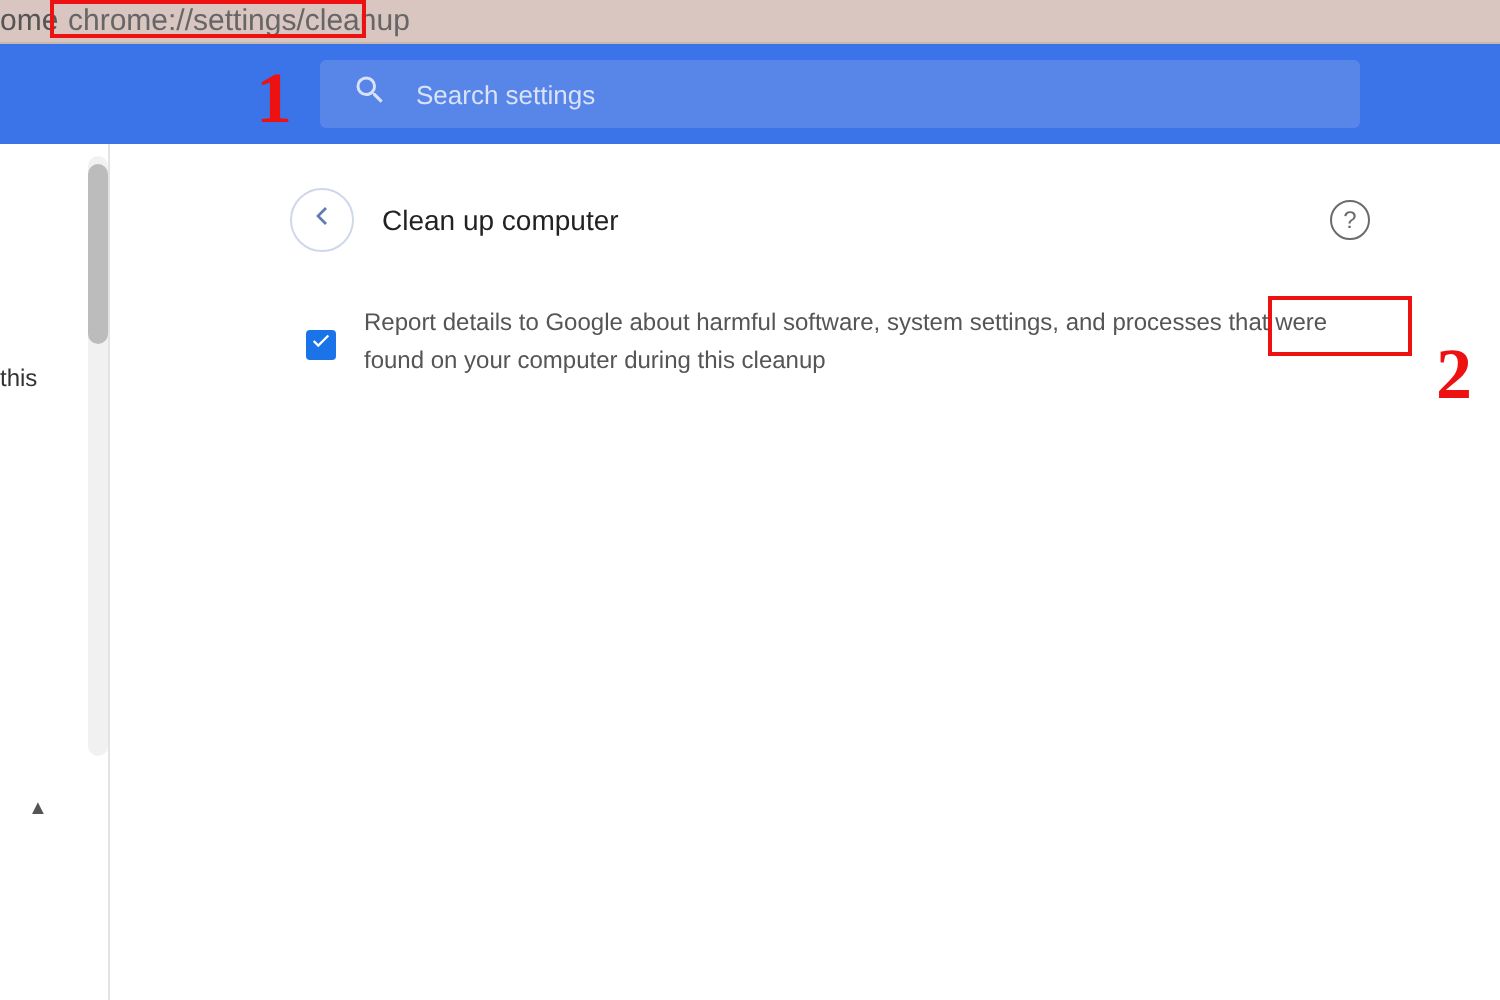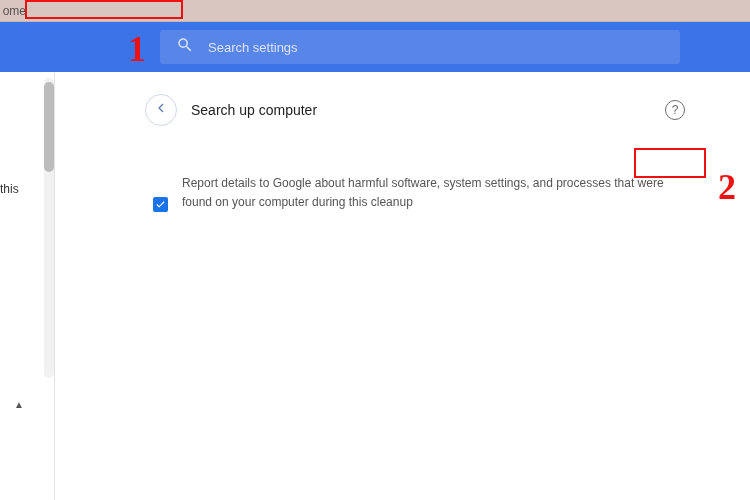--- a/index.html
+++ b/index.html
@@ -4,21 +4,21 @@
 <style>
   * { box-sizing: border-box; margin: 0; padding: 0; font-family: Arial, sans-serif; }
   body { width: 750px; height: 500px; background: #fff; overflow: hidden; position: relative; }
 
   .address-bar {
     height: 22px;
     background: #d9c6c0;
     display: flex;
     align-items: center;
     padding-left: 0;
-    font-size: 12px;
+    font-size: 15px;
     color: #555;
     border-bottom: 1px solid #c9b8b2;
   }
   .address-home { width: 30px; text-align: right; padding-right: 4px; }
   .address-url {
     color: #666;
     padding: 1px 4px;
   }
   .hl-red {
     border: 2px solid #e11;
@@ -109,38 +109,39 @@
   .section-row { display:flex; align-items:flex-start; }
   .section-text { flex:1; }
   .section-title { font-size: 13px; color:#222; font-weight: bold; margin-bottom:4px; }
   .section-desc { font-size: 12px; color:#6b6b6b; line-height:1.5; }
   .find-btn {
     background:#1a73e8; color:#fff; border:none;
     font-size:12px; padding:7px 16px; border-radius:3px;
     cursor:pointer; margin-left:20px; margin-top:2px;
   }
 
-  .check-row { display:flex; align-items:flex-end; margin-top:22px; padding:0 4px;}
+  .check-row { display:flex; align-items:center; padding:0 4px;}
   .checkbox {
     width:15px;height:15px;background:#1a73e8;border-radius:2px;
     display:flex;align-items:center;justify-content:center;
     margin-right:14px; margin-top:2px; flex-shrink:0;
   }
   .checkbox svg{width:11px;height:11px;stroke:#fff;stroke-width:2.5;fill:none;}
   .check-label{font-size:12px;color:#555;line-height:1.6;}
 
   .ann { position:absolute; font-family: Georgia, serif; font-size:36px; font-weight:bold; color:#e11; pointer-events:none;}
   .ann1 { left:128px; top:28px; }
   .ann2 { left:718px; top:166px; }
 </style>
 </head>
 <body>
 
 <div class="address-bar">
   <span class="address-home">ome</span>
+  <span class="address-url">chrome://settings/cleanup</span>
 </div>
 
 <div class="hl-red hl1"></div>
 
 <div class="banner">
   <div class="search-wrap">
     <span>
       <svg viewBox="0 0 24 24">
           <path d="M15.5 14h-.79l-.28-.27A6.471 6.471 0 0016 9.5 6.5 6.5 0 109.5 16c1.61 0 3.09-.59 4.23-1.57l.27.28v.79l5 4.99L20.49 19l-4.99-5zm-6 0C7.01 14 5 11.99 5 9.5S7.01 5 9.5 5 14 7.01 14 9.5 11.99 14 9.5 14z"></path>
         </svg>
@@ -160,21 +161,21 @@
   <div class="main">
     <div class="card">
       <div class="card-header">
         <div class="back-btn">
           <span>
             <svg viewBox="0 0 24 24">
                 <path d="M15 6l-6 6 6 6"></path>
               </svg>
           </span>
         </div>
-        <div class="card-title">Search up computer</div>
+        <div class="card-title">Clean up computer</div>
         <div class="help-btn">
           <span>?</span>
         </div>
       </div>
 
       <div class="section">
 
         <div class="check-row">
           <div class="checkbox">
             <span>

